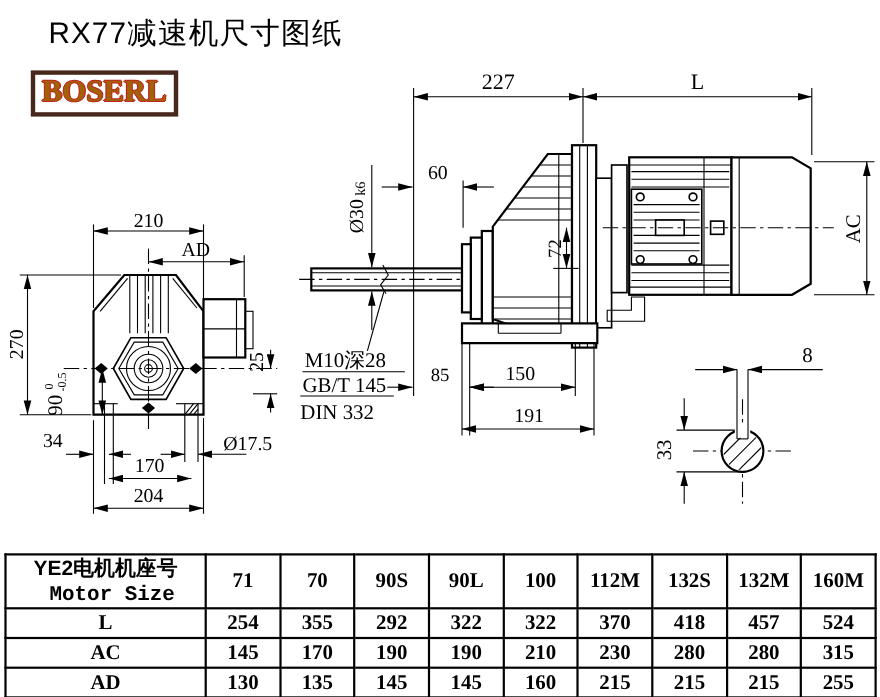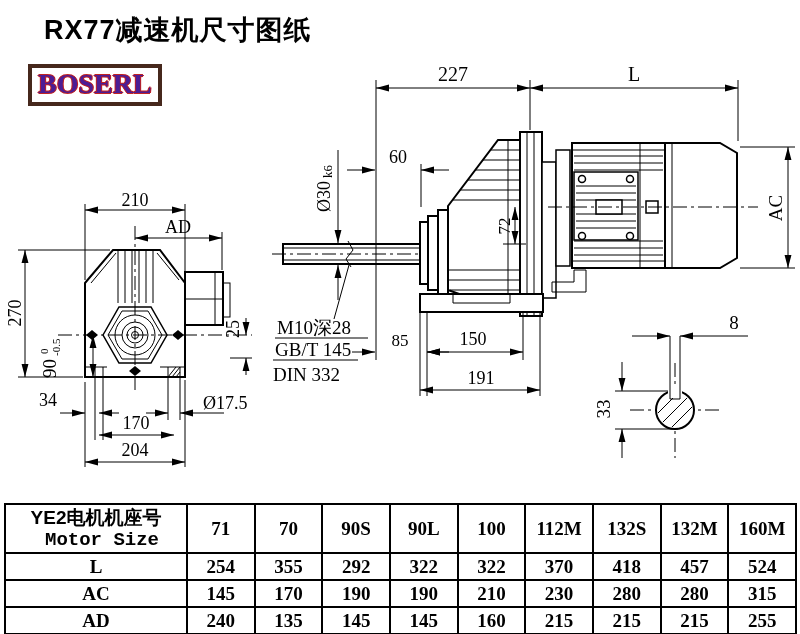--- a/index.html
+++ b/index.html
@@ -1,23 +1,23 @@
 <!DOCTYPE html>
 <html><head>
 <meta charset="utf-8">
 <style>
   html,body{margin:0;padding:0;background:#fff;}
   .stage{position:relative;width:800px;height:634px;background:#fff;overflow:hidden;
          font-family:"Liberation Sans",sans-serif;}
-  .title{position:absolute;left:44px;top:12px;font-size:27px;font-weight:bold;color:#000;
+  .title{position:absolute;left:44px;top:12px;font-size:27px;font-weight:normal;color:#000;
          letter-spacing:1px;white-space:nowrap;}
   .logo-box{position:absolute;left:28px;top:64px;border:4px solid #46281c;background:#fff;
             padding:0px 6px 2px 6px;}
   .logo-text{font-family:"Liberation Serif",serif;font-weight:bold;font-size:28px;line-height:32px;
-             color:#4c1d95;
+             color:#a16207;
              text-shadow:1px 0 0 #c32222,-1px 0 0 #c32222,0 1px 0 #c32222,0 -1px 0 #c32222;}
   svg{position:absolute;left:0;top:0;}
   svg text{fill:#000;font-family:"Liberation Serif",serif;}
   .of{fill:#fff;stroke:#000;stroke-width:2;}
   .m{fill:#fff;stroke:#000;stroke-width:1.5;}
   .n{fill:none;stroke:#000;stroke-width:1;}
   .d{fill:none;stroke:#000;stroke-width:1;}
   .c{fill:none;stroke:#000;stroke-width:1;stroke-dasharray:14 4 3 4;}
   .blk{fill:#000;stroke:none;}
   
@@ -325,21 +325,21 @@
       <td class="num">190</td>
       <td class="num">190</td>
       <td class="num">210</td>
       <td class="num">230</td>
       <td class="num">280</td>
       <td class="num">280</td>
       <td class="num">315</td>
     </tr>
     <tr style="height:27px">
       <td class="num">AD</td>
-      <td class="num">240</td>
+      <td class="num">130</td>
       <td class="num">135</td>
       <td class="num">145</td>
       <td class="num">145</td>
       <td class="num">160</td>
       <td class="num">215</td>
       <td class="num">215</td>
       <td class="num">215</td>
       <td class="num">255</td>
     </tr>
   </tbody>

